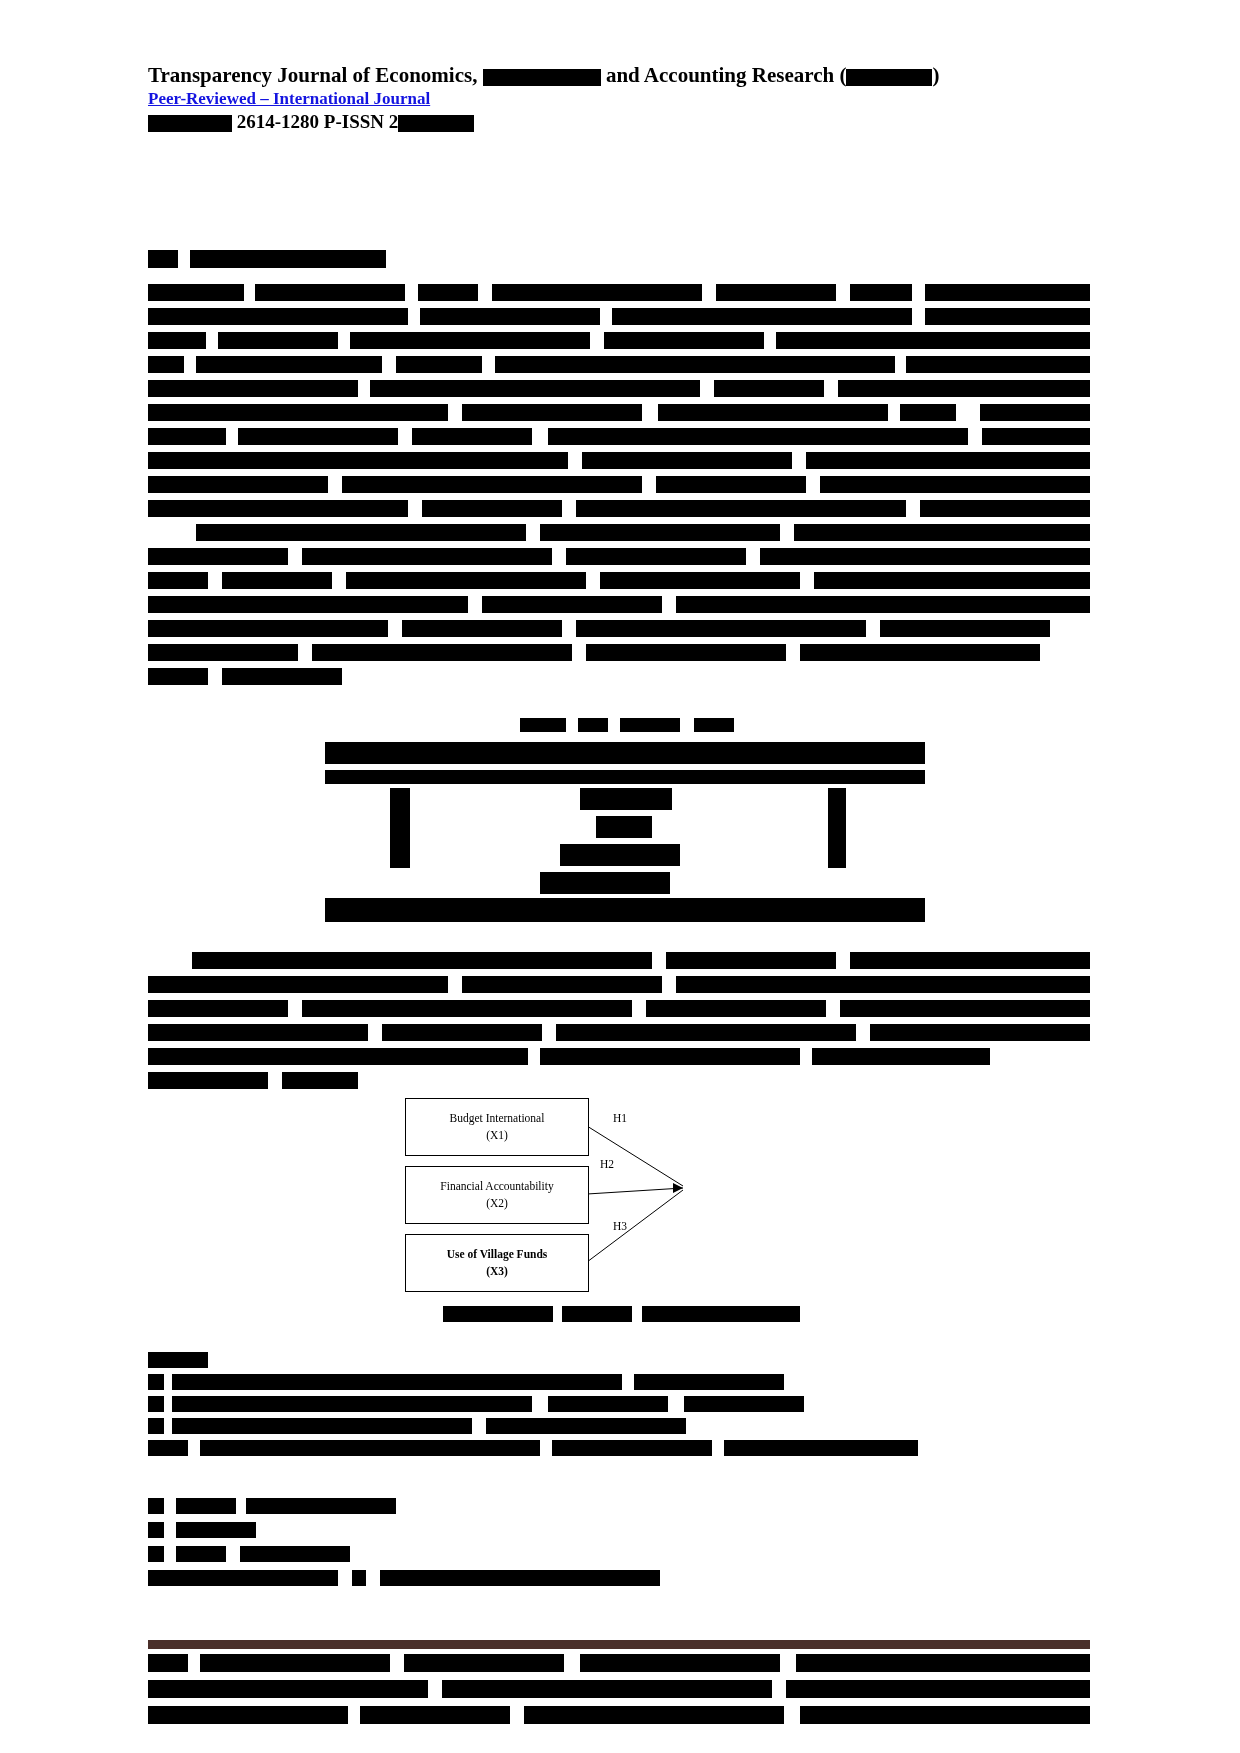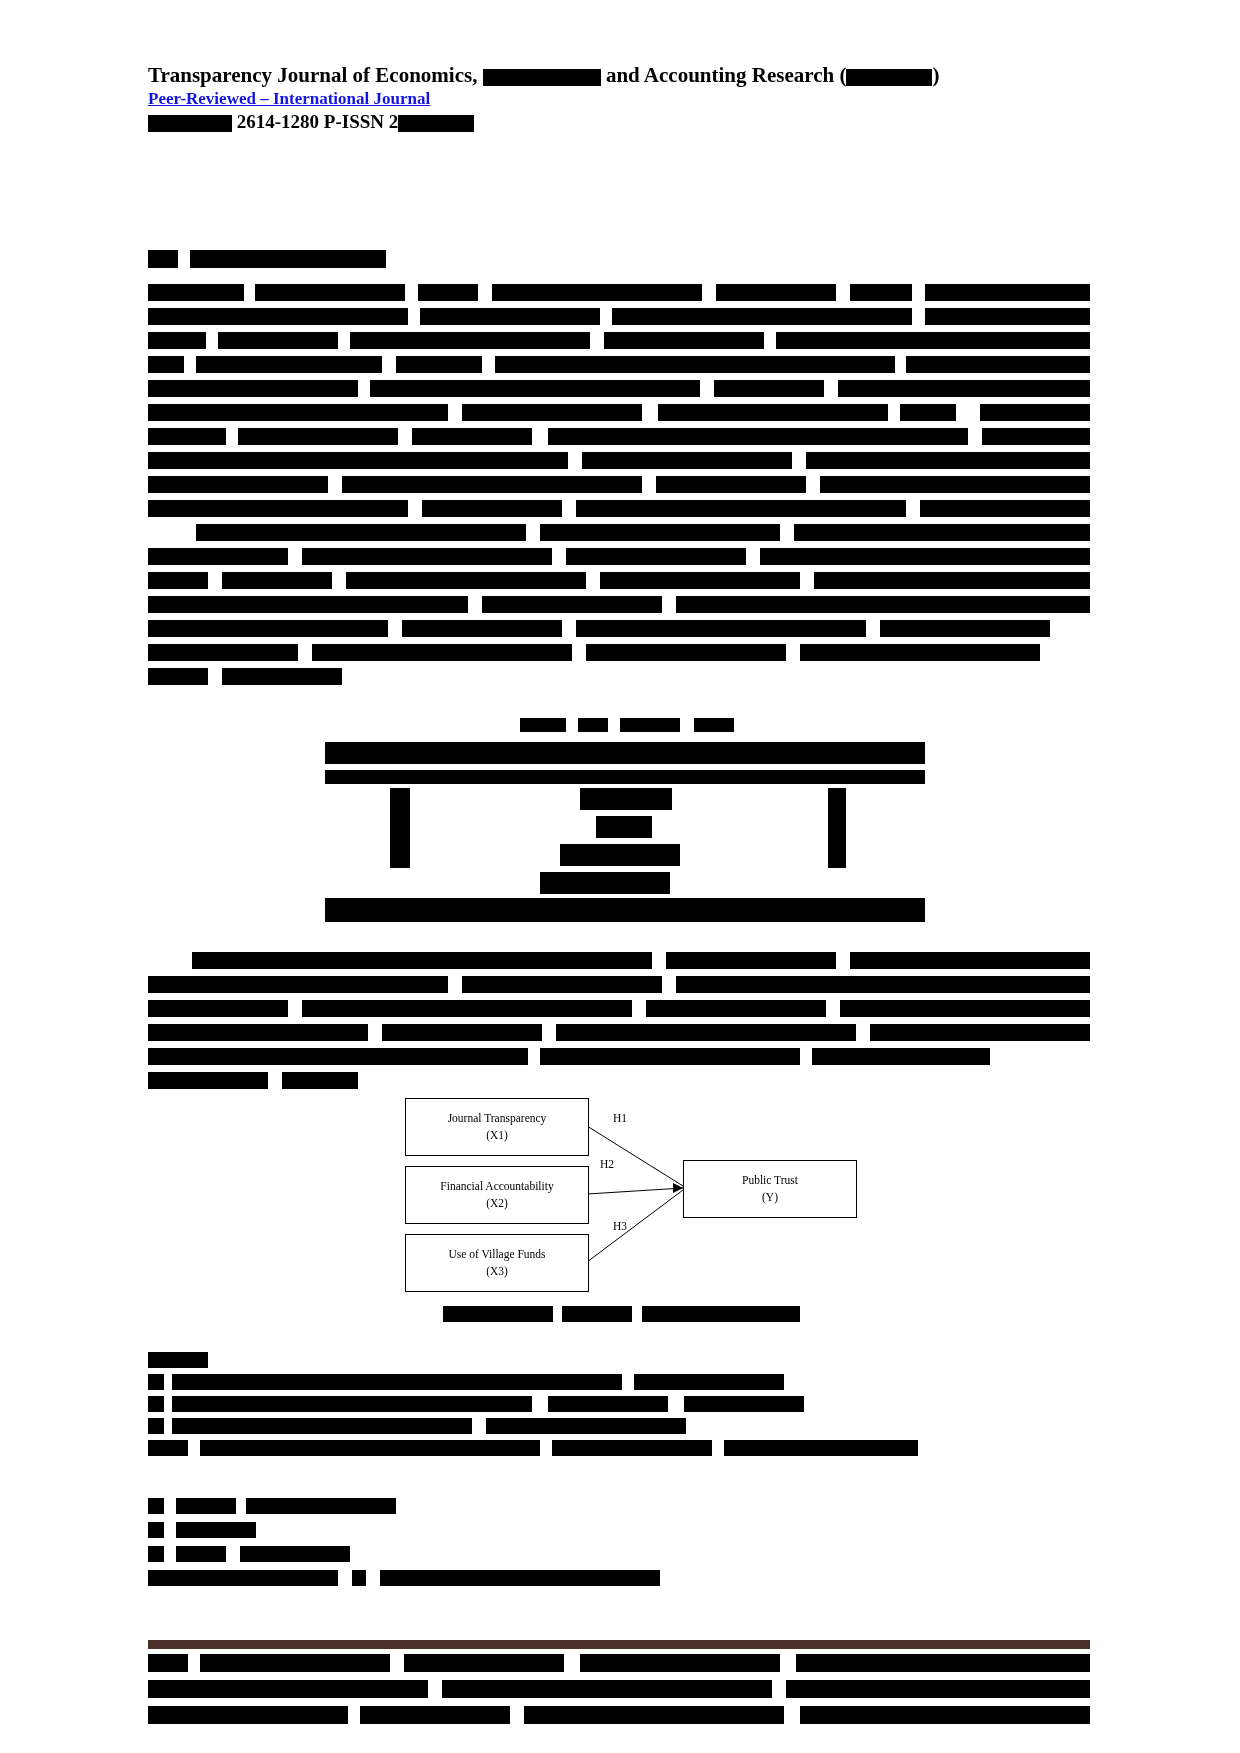--- a/index.html
+++ b/index.html
@@ -80,21 +80,21 @@
     font-size: 11.5px;
     color: #000;
     display: flex;
     flex-direction: column;
     justify-content: center;
     align-items: center;
     line-height: 17px;
   }
   .box-x1 { left: 0px;   top: 0px;   width: 182px; height: 56px; }
   .box-x2 { left: 0px;   top: 68px;  width: 182px; height: 56px; }
-  .box-x3 { left: 0px;   top: 136px; width: 182px; height: 56px; }
+  .box-x3 { left: 0px;   top: 136px; width: 182px; height: 56px; font-weight: bold; }
   .box-y  { left: 278px; top: 62px;  width: 172px; height: 56px; }
   .hlabel {
     position: absolute;
     font-family: "Liberation Serif", serif;
     font-size: 11.5px;
     color: #000;
   }
   .h1 { left: 208px; top: 14px; }
   .h2 { left: 195px; top: 60px; }
   .h3 { left: 208px; top: 122px; }
@@ -265,34 +265,30 @@
       <line x1="182" y1="28" x2="278" y2="88" stroke="#000" stroke-width="1"></line>
 
       <line x1="182" y1="96" x2="278" y2="90" stroke="#000" stroke-width="1"></line>
 
       <line x1="182" y1="164" x2="278" y2="92" stroke="#000" stroke-width="1"></line>
 
       <polygon points="278,90 268,85 268,95" fill="#000"></polygon>
     </svg>
 
     <div class="box box-x1">
-      <span>Journal Transparency</span>
+      <span>Budget International</span>
       <span>(X1)</span>
     </div>
     <div class="box box-x2">
       <span>Financial Accountability</span>
       <span>(X2)</span>
     </div>
     <div class="box box-x3">
       <span>Use of Village Funds</span>
       <span>(X3)</span>
-    </div>
-    <div class="box box-y">
-      <span>Public Trust</span>
-      <span>(Y)</span>
     </div>
 
     <div class="hlabel h1">H1</div>
     <div class="hlabel h2">H2</div>
     <div class="hlabel h3">H3</div>
   </div>
 
   <div class="bar" style="left:443px; top:1306px; width:110px; height:16px;"></div>
   <div class="bar" style="left:562px; top:1306px; width:70px;  height:16px;"></div>
   <div class="bar" style="left:642px; top:1306px; width:158px; height:16px;"></div>

